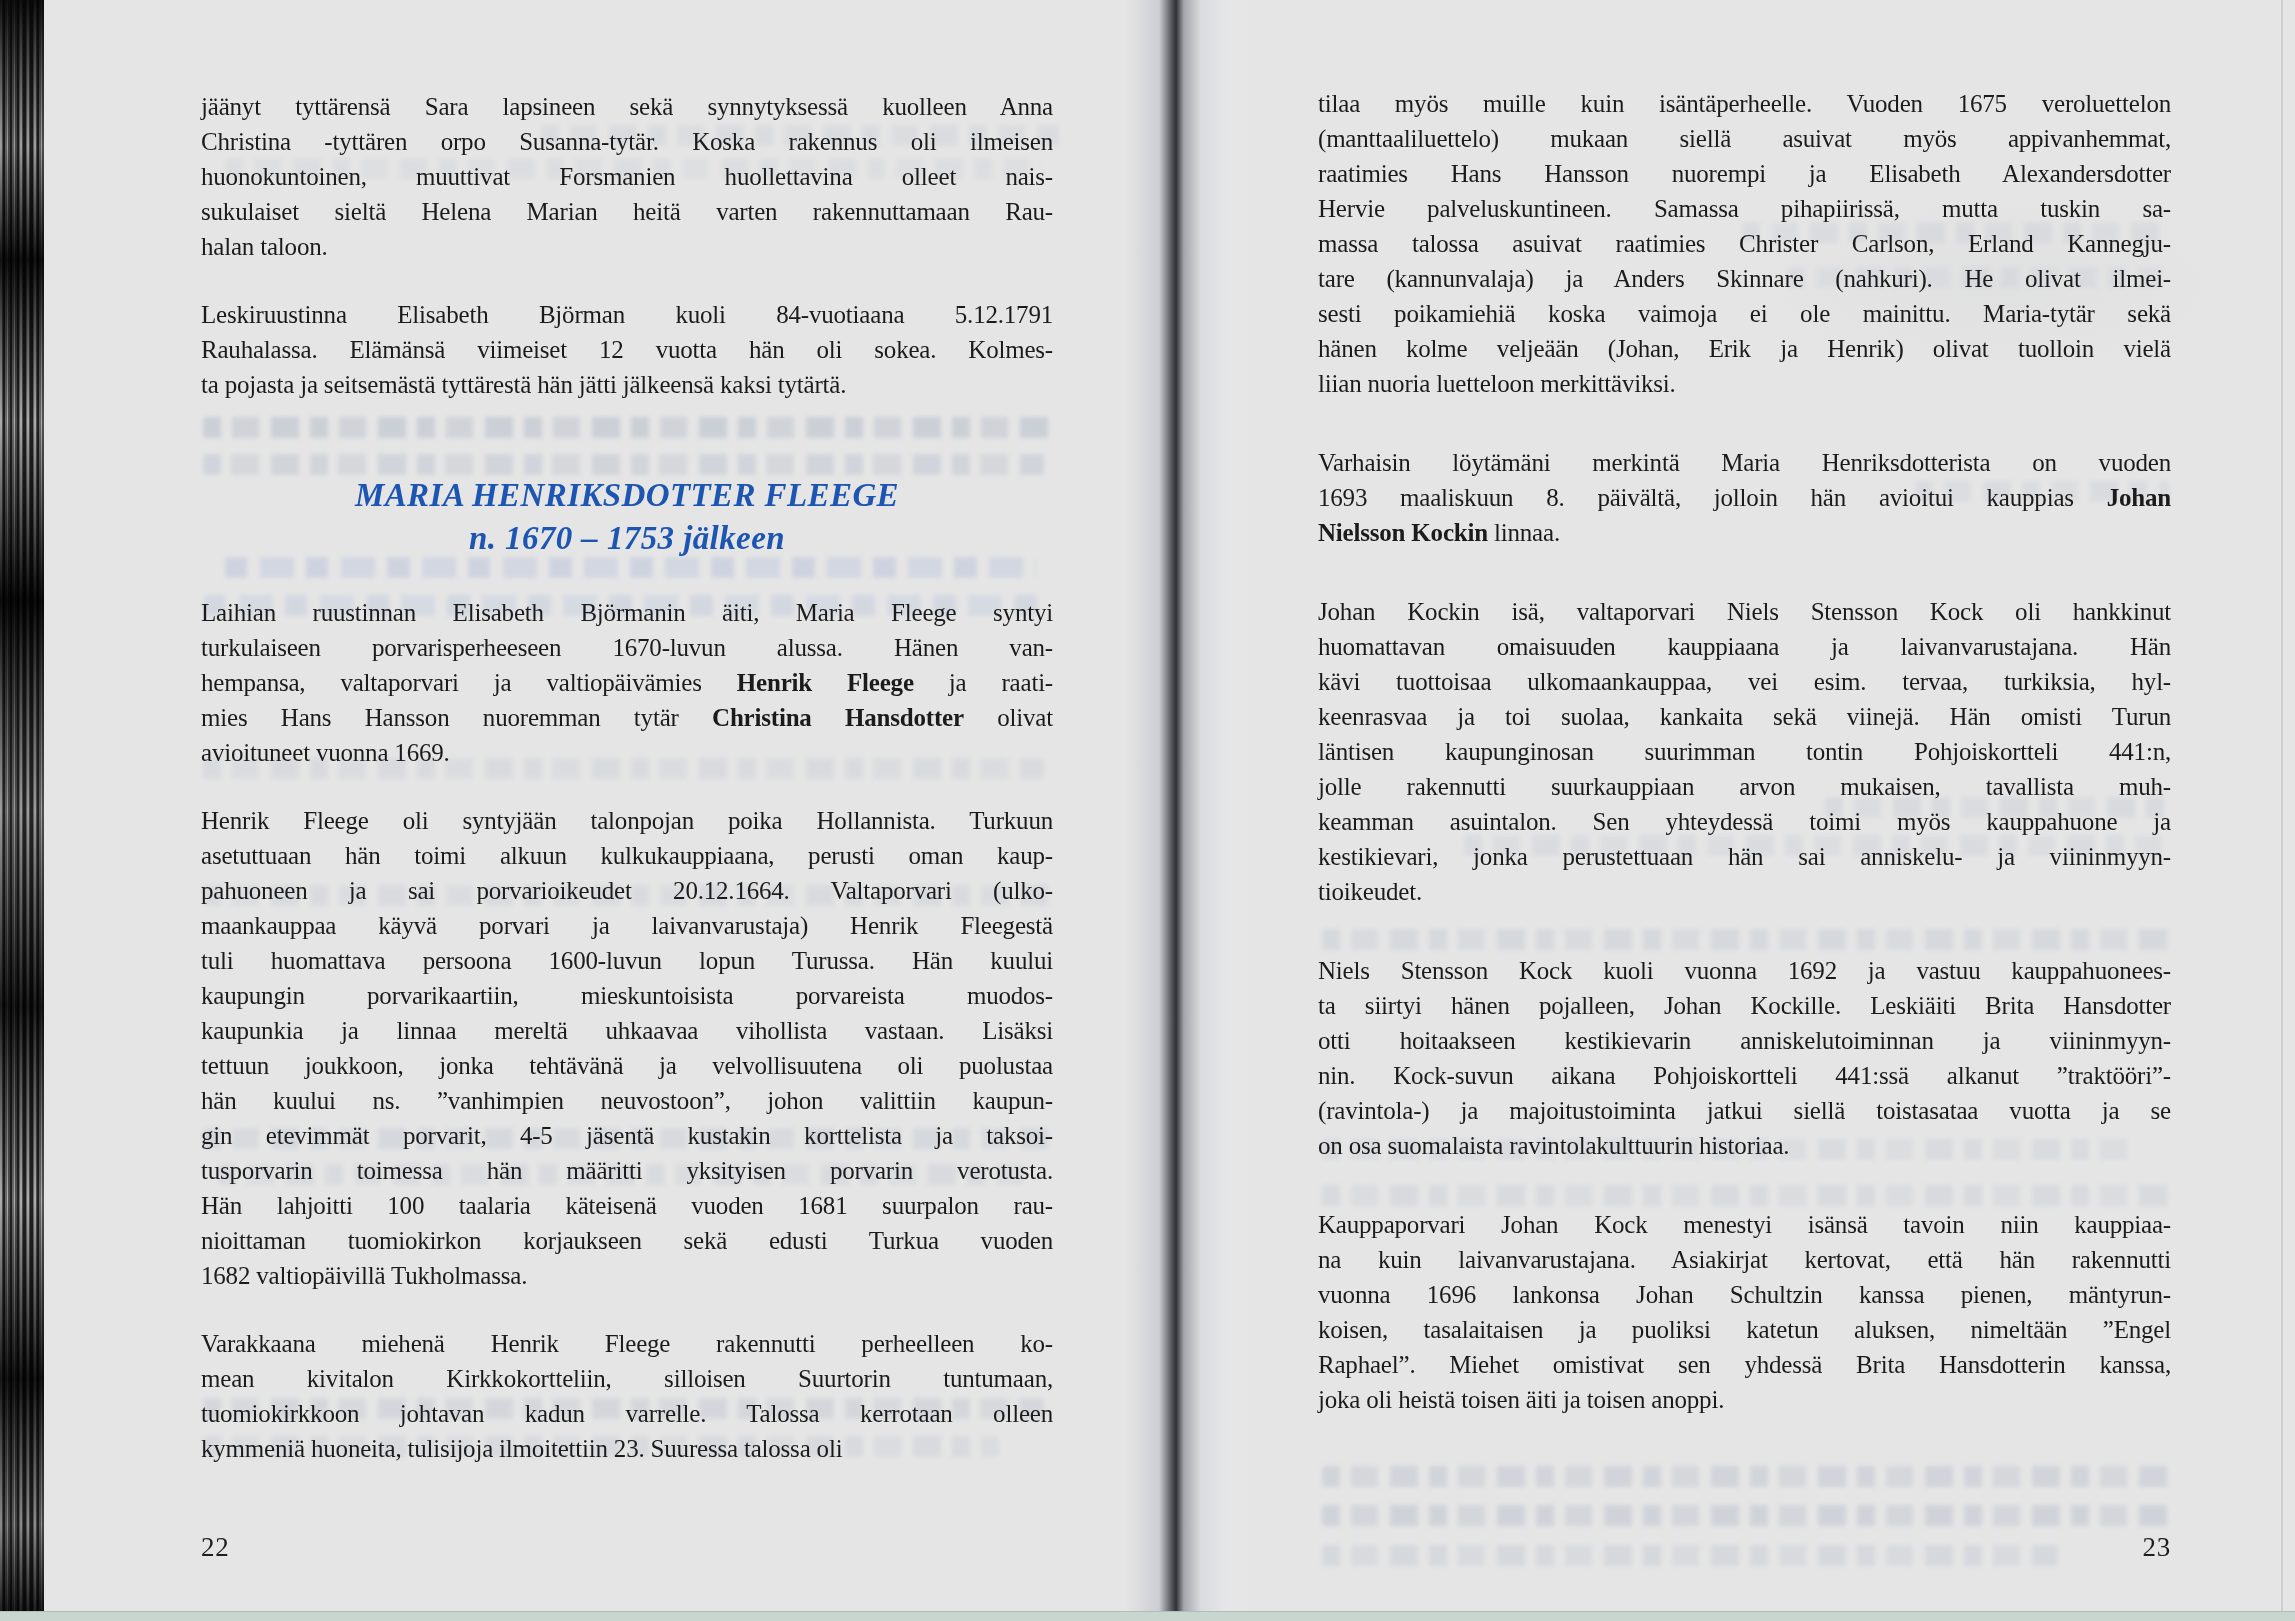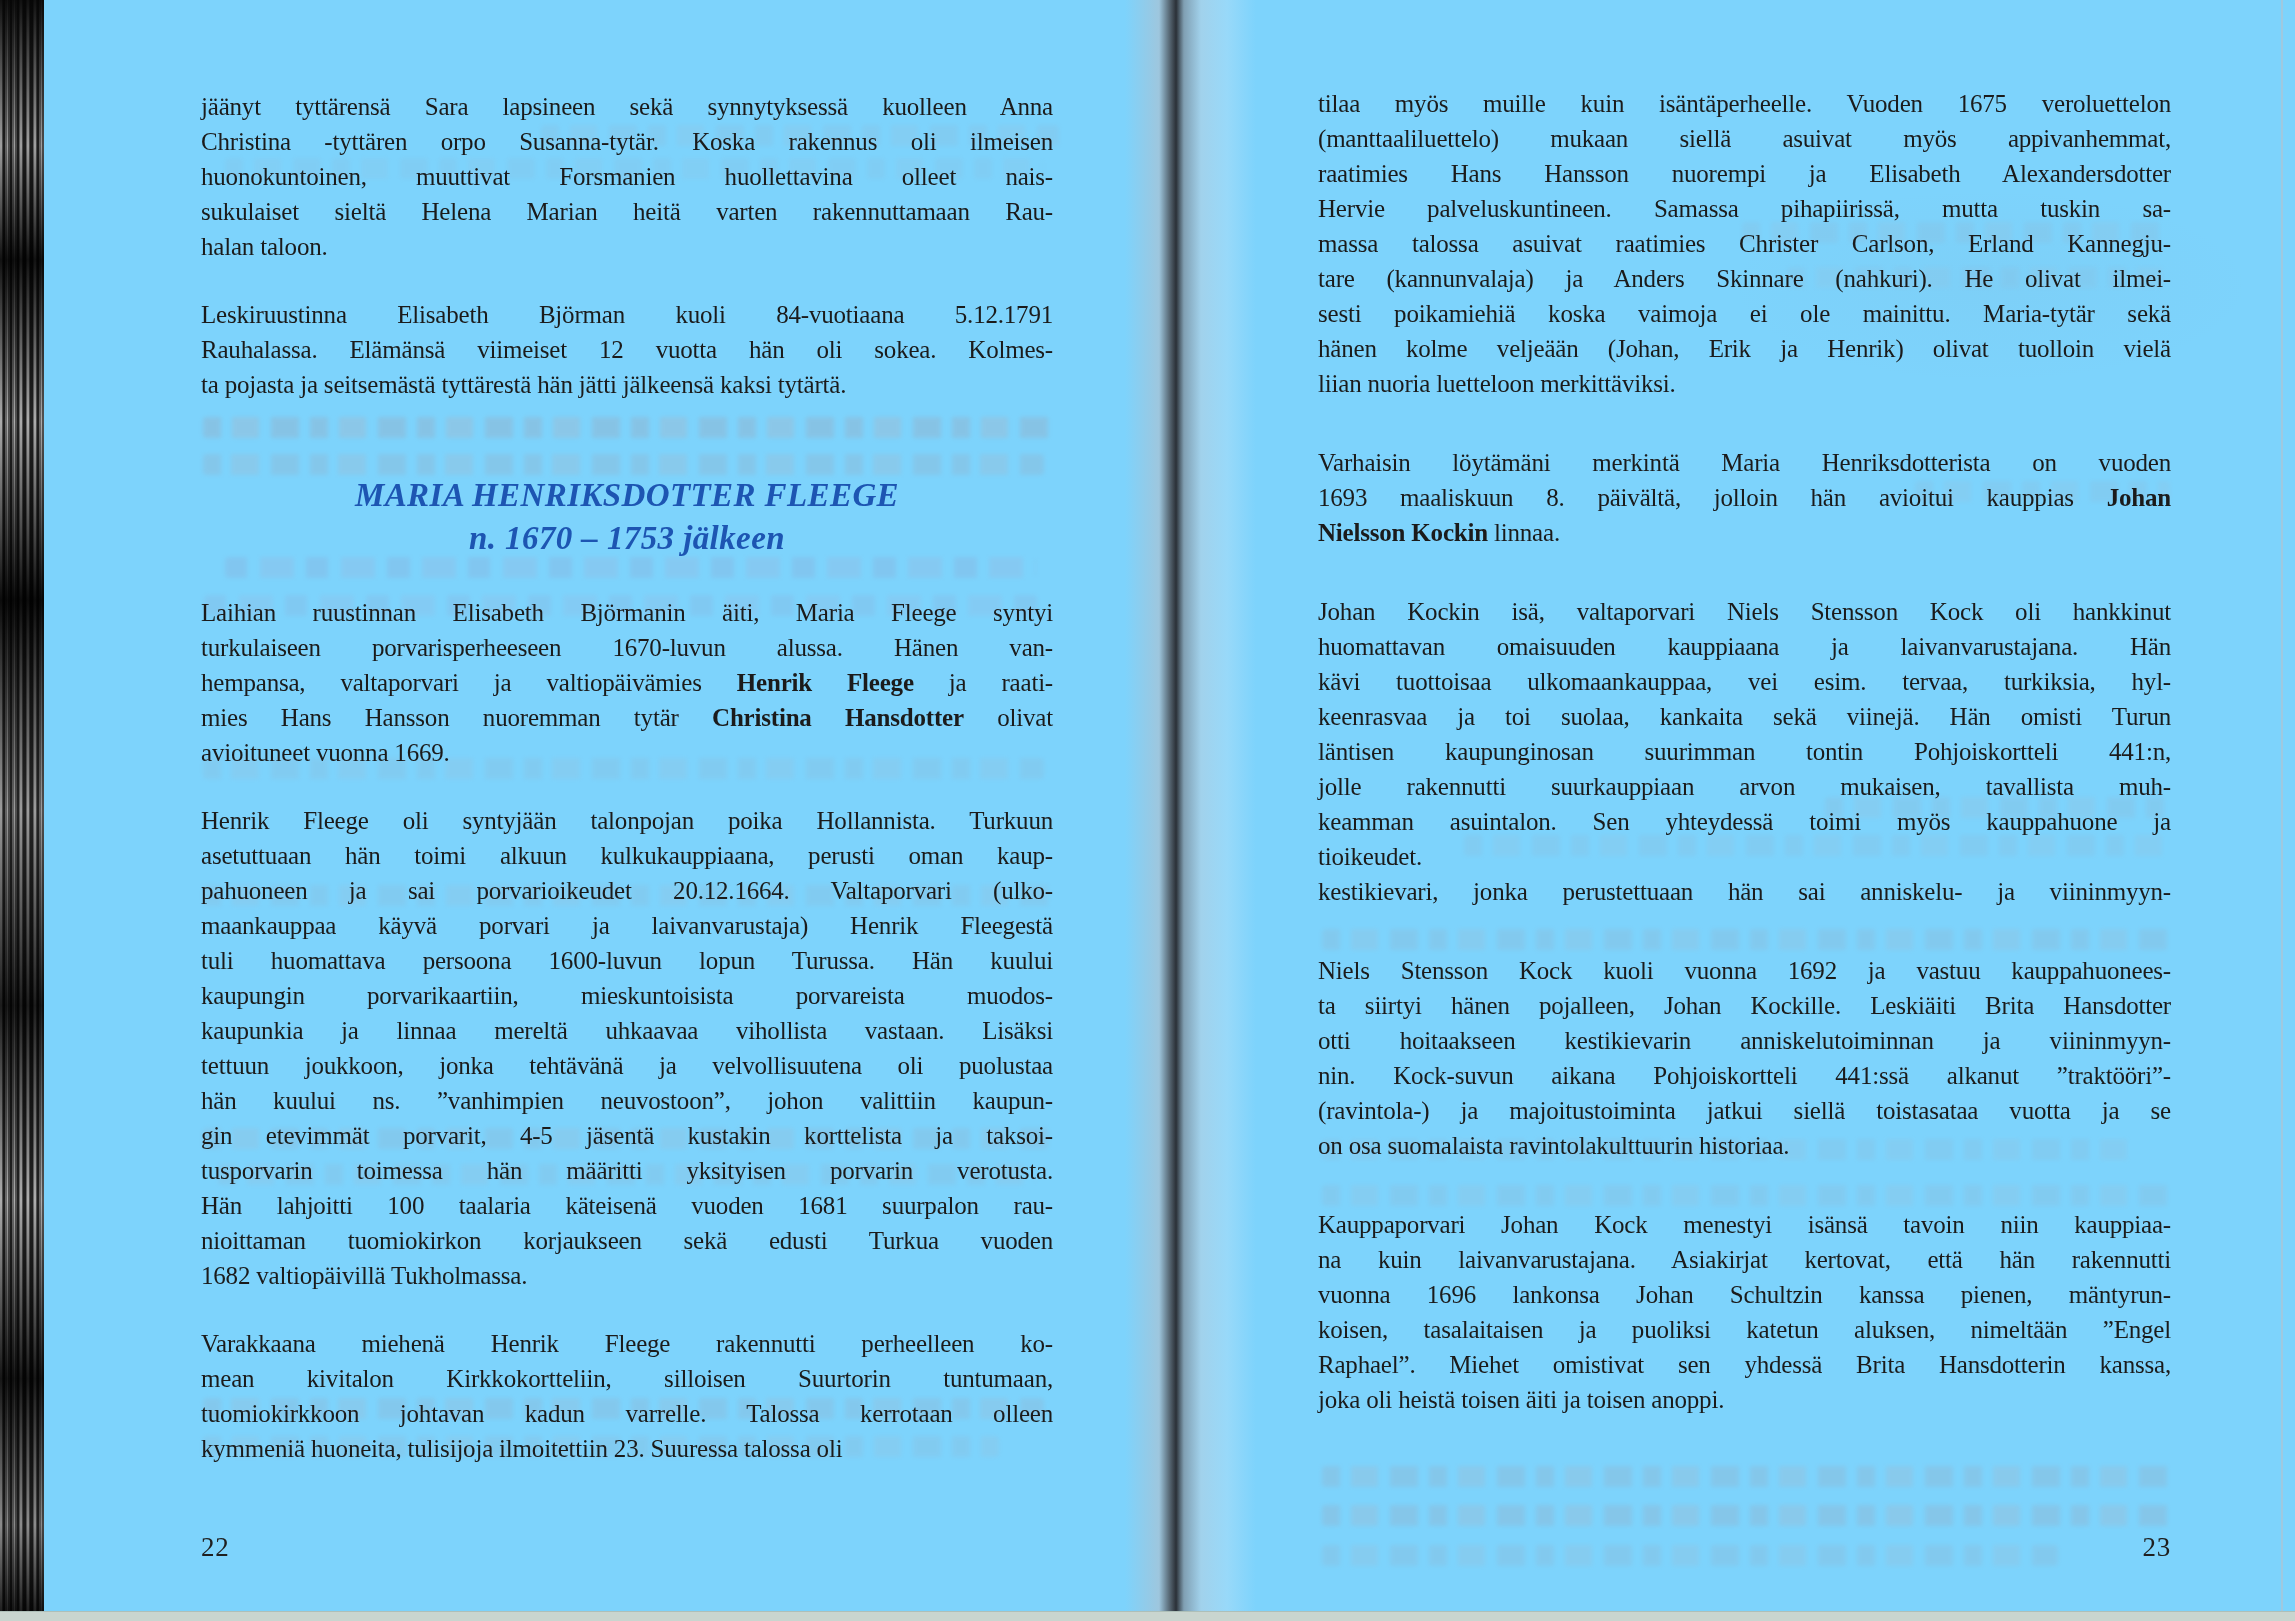--- a/index.html
+++ b/index.html
@@ -1,19 +1,19 @@
 <!DOCTYPE html>
 <html style="font-size:12px"><head>
 <meta charset="utf-8">
 <style>
   html,body{margin:0;padding:0;background:#9a9a9a;}
   .scan{
     position:relative;
     width:2295px;height:1622px;
-    background:#7dd3fc;
+    background:#e5e5e5;
     overflow:hidden;
     font-family:"Liberation Serif", serif;
   }
   
   .edge-stack{
     position:absolute;left:0;top:0;width:44px;height:1622px;
     background-image:
       linear-gradient(180deg,
         rgba(5,5,5,.95) 0%, rgba(20,20,20,.35) 9%, rgba(0,0,0,.92) 16%,
         rgba(30,30,30,.30) 26%, rgba(0,0,0,.95) 37%, rgba(40,40,40,.40) 50%,
@@ -164,22 +164,22 @@
           <div class="tline last"><span class="b">Nielsson Kockin</span><span> linnaa.</span></div>
         </div>
         <div class="para">
           <div class="tline"><span>Johan Kockin isä, valtaporvari Niels Stensson Kock oli hankkinut</span></div>
           <div class="tline"><span>huomattavan omaisuuden kauppiaana ja laivanvarustajana. Hän</span></div>
           <div class="tline"><span>kävi tuottoisaa ulkomaankauppaa, vei esim. tervaa, turkiksia, hyl-</span></div>
           <div class="tline"><span>keenrasvaa ja toi suolaa, kankaita sekä viinejä. Hän omisti Turun</span></div>
           <div class="tline"><span>läntisen kaupunginosan suurimman tontin Pohjoiskortteli 441:n,</span></div>
           <div class="tline"><span>jolle rakennutti suurkauppiaan arvon mukaisen, tavallista muh-</span></div>
           <div class="tline"><span>keamman asuintalon. Sen yhteydessä toimi myös kauppahuone ja</span></div>
+          <div class="tline"><span>kestikievari, jonka perustettuaan hän sai anniskelu- ja viininmyyn-</span></div>
           <div class="tline last"><span>tioikeudet.</span></div>
-          <div class="tline"><span>kestikievari, jonka perustettuaan hän sai anniskelu- ja viininmyyn-</span></div>
         </div>
         <div class="para">
           <div class="tline"><span>Niels Stensson Kock kuoli vuonna 1692 ja vastuu kauppahuonees-</span></div>
           <div class="tline"><span>ta siirtyi hänen pojalleen, Johan Kockille. Leskiäiti Brita Hansdotter</span></div>
           <div class="tline"><span>otti hoitaakseen kestikievarin anniskelutoiminnan ja viininmyyn-</span></div>
           <div class="tline"><span>nin. Kock-suvun aikana Pohjoiskortteli 441:ssä alkanut ”traktööri”-</span></div>
           <div class="tline"><span>(ravintola-) ja majoitustoiminta jatkui siellä toistasataa vuotta ja se</span></div>
           <div class="tline last"><span>on osa suomalaista ravintolakulttuurin historiaa.</span></div>
         </div>
         <div class="para">

